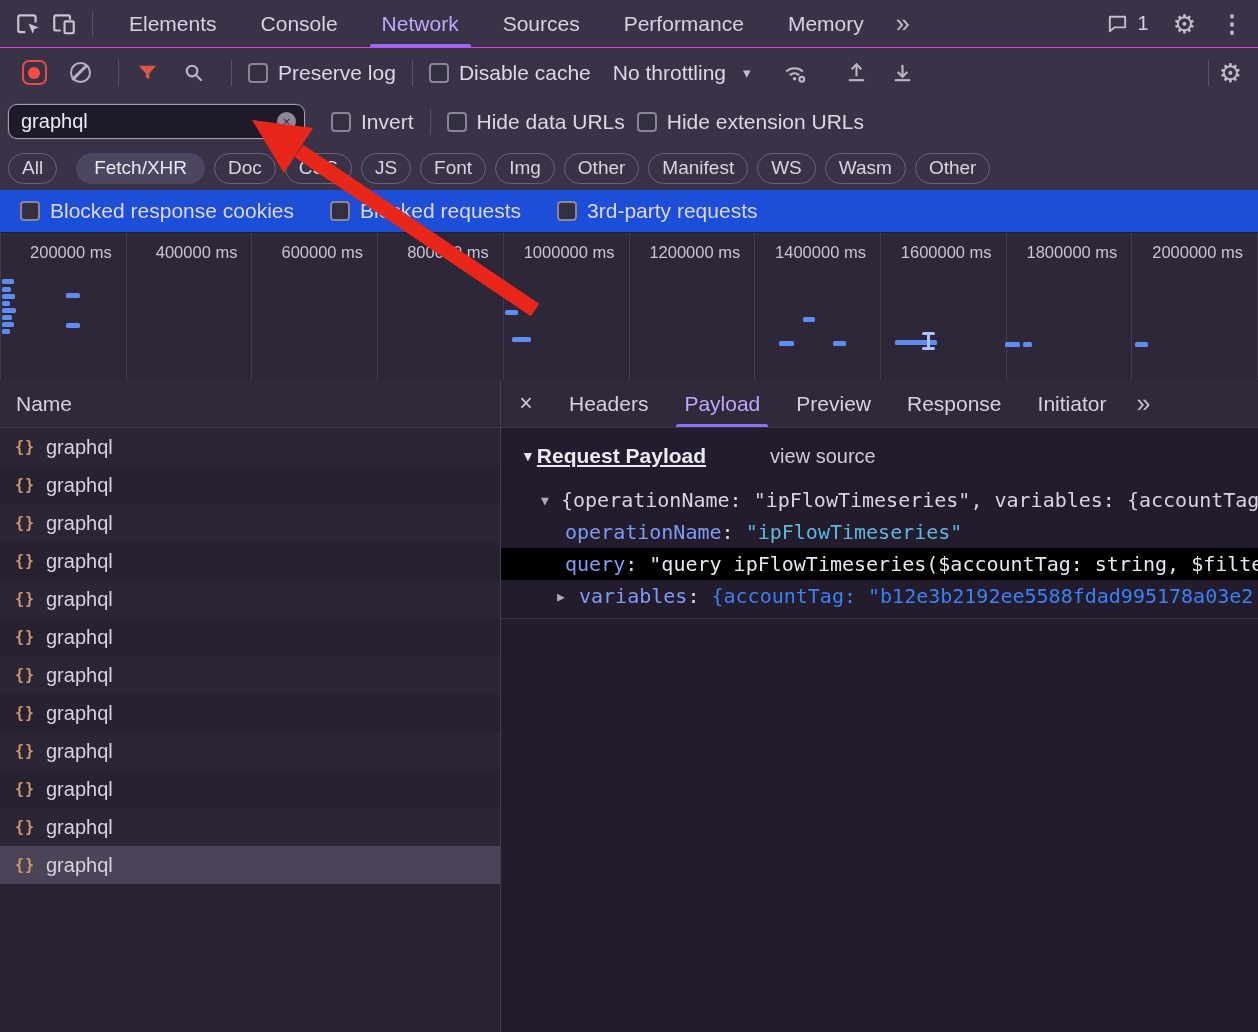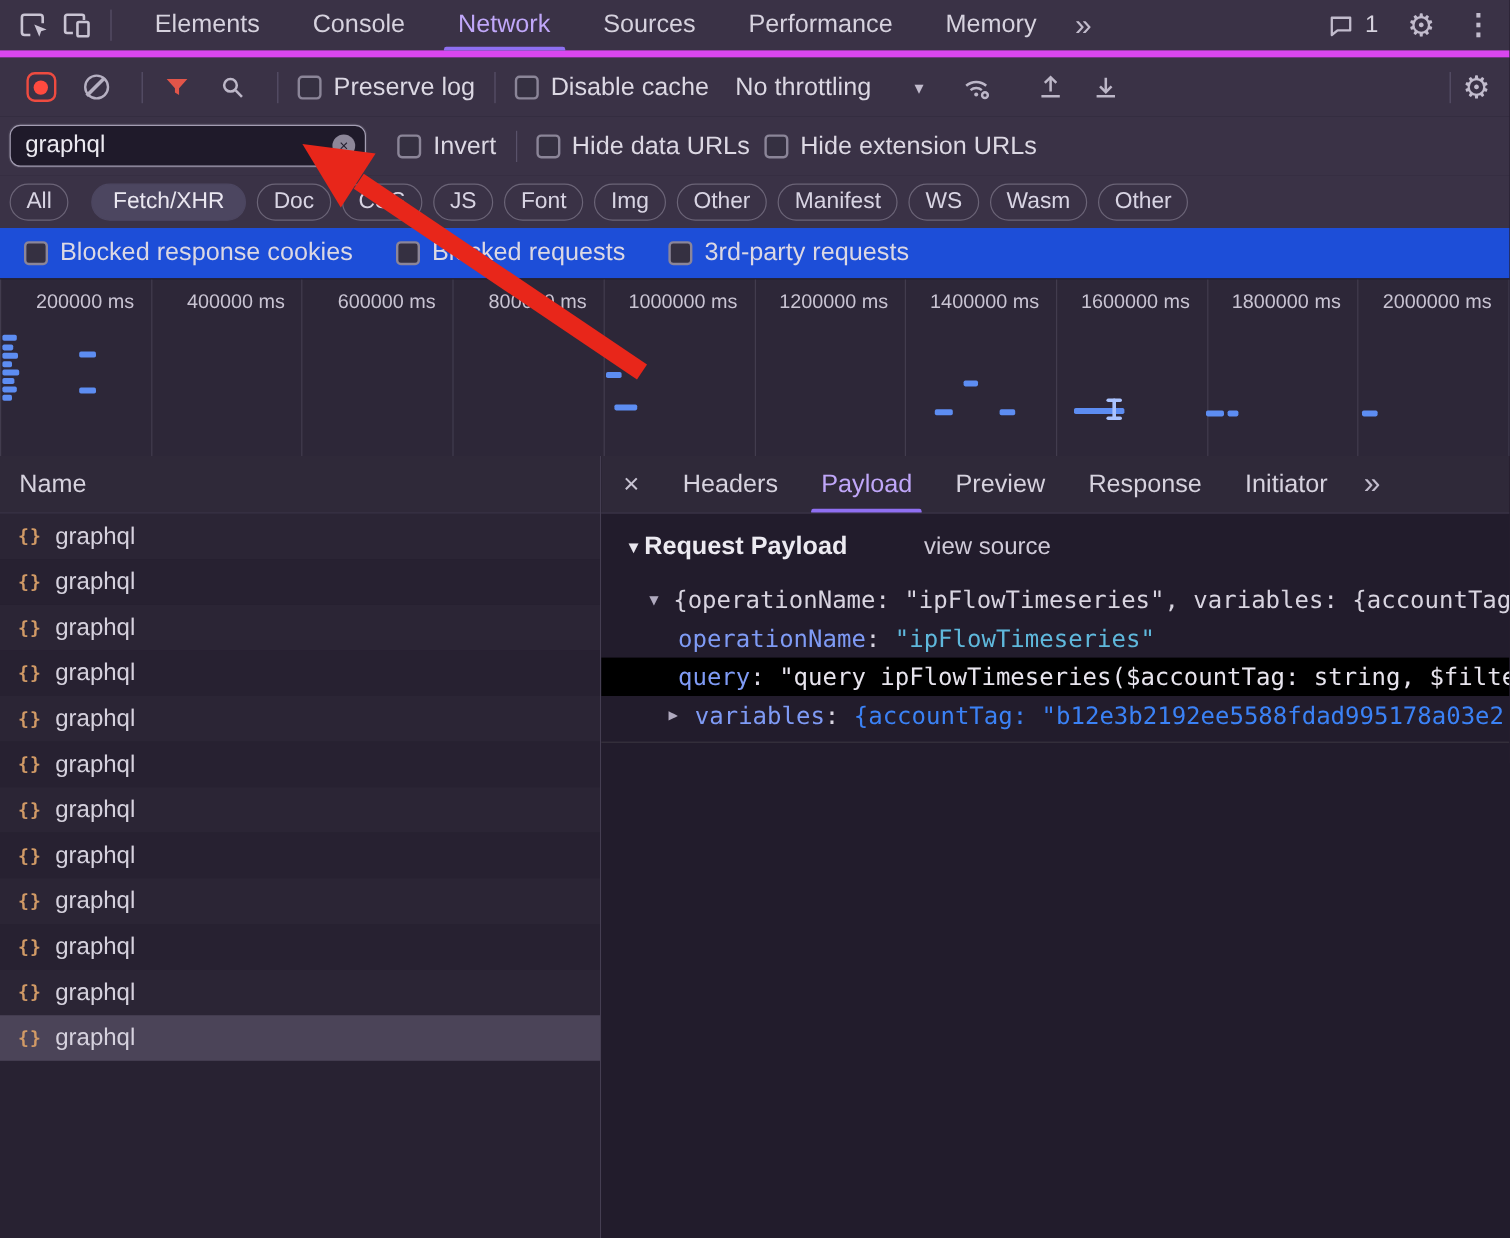--- a/index.html
+++ b/index.html
@@ -1,21 +1,21 @@
 <!DOCTYPE html>
 <html><head>
 <meta charset="utf-8">
 <style>
   * { box-sizing:border-box; margin:0; padding:0; }
   html,body { background:#262031; }
   body { width:1258px; height:1032px; font-family:"Liberation Sans",sans-serif; color:#dcd8e3; position:relative; overflow:hidden; }
   .devtools { width:100%; height:100%; display:flex; flex-direction:column; position:relative; }
 
   
-  .tabbar { height:48px; background:#3a3246; display:flex; align-items:center; padding:0 14px 0 10px; border-bottom:6px solid #d946ef; flex:none; }
+  .tabbar { height:48px; background:#3a3246; display:flex; align-items:center; padding:0 14px 0 10px; border-bottom:1px solid #d946ef; flex:none; }
   .icon-btn { width:36px; height:34px; display:flex; align-items:center; justify-content:center; flex:none; cursor:pointer; }
   .vdiv { width:1px; height:26px; background:#59526a; margin:0 10px; flex:none; }
   .tabs { display:flex; height:100%; margin-left:4px; }
   .tab { display:flex; align-items:center; padding:0 22px; font-size:21px; color:#d6d2de; position:relative; cursor:pointer; white-space:nowrap; }
   .tab.active { color:#c0a7f9; }
   .tab.active::after { content:""; position:absolute; left:10px; right:10px; bottom:0; height:3px; background:#8f6ff2; border-radius:2px 2px 0 0; }
   .tab-more { font-size:25px; color:#c2bccd; padding:0 10px; cursor:pointer; line-height:1; }
   .tabbar-right { margin-left:auto; display:flex; align-items:center; gap:24px; }
   .issues { display:flex; align-items:center; gap:9px; cursor:pointer; }
   .issues-count { font-size:20px; color:#d6d2de; }
@@ -25,21 +25,21 @@
   
   .toolbar { height:49px; background:#3a3246; display:flex; align-items:center; padding:0 16px; flex:none; }
   .record-box { width:25px; height:25px; border:2.5px solid #ee4b40; border-radius:7px; display:flex; align-items:center; justify-content:center; }
   .record-box::after { content:""; width:12px; height:12px; border-radius:50%; background:#ff4a3f; }
   .block-icon { width:21px; height:21px; border:2.5px solid #b6b0c2; border-radius:50%; position:relative; }
   .block-icon::after { content:""; position:absolute; left:-2.5px; top:7px; width:21px; height:2.5px; background:#b6b0c2; transform:rotate(-45deg); }
   .toolbar .icon-btn { margin-right:10px; }
   .cb-group { display:flex; align-items:center; gap:10px; margin:0 6px; cursor:pointer; white-space:nowrap; }
   .cb { width:20px; height:20px; border:2px solid #8b8598; border-radius:4px; background:#353041; flex:none; }
   .cb-label { font-size:21px; color:#dcd8e3; }
-  .throttle { display:flex; align-items:center; gap:36px; margin-left:16px; cursor:pointer; }
+  .throttle { display:flex; align-items:center; gap:17px; margin-left:16px; cursor:pointer; }
   .throttle-label { font-size:21px; }
   .caret { font-size:15px; color:#c2bccd; }
   .spacer { flex:1; }
 
   
   .filterbar { height:49px; background:#3a3246; display:flex; align-items:center; padding:0 8px; flex:none; }
   .filter-input-wrap { position:relative; width:297px; flex:none; }
   .filter-input { width:100%; height:35px; background:#1f1a2a; border:1.5px solid #a39db2; border-radius:9px; color:#eceaf1; font-size:20px; padding:0 36px 0 12px; font-family:"Liberation Sans",sans-serif; outline:none; box-shadow:0 0 0 1px rgba(255,255,255,0.07); }
   .input-clear { position:absolute; right:9px; top:8px; width:19px; height:19px; border-radius:50%; background:#8d8799; color:#241f2e; font-size:13px; display:flex; align-items:center; justify-content:center; cursor:pointer; line-height:1; }
   .filterbar .invert { margin-left:26px; }
@@ -79,21 +79,21 @@
   .close-btn { width:50px; display:flex; align-items:center; justify-content:center; font-size:23px; color:#c9c4d3; cursor:pointer; height:100%; }
   .dtabs { display:flex; height:100%; }
   .dtab { display:flex; align-items:center; padding:0 18px; font-size:21px; color:#d6d2de; position:relative; cursor:pointer; white-space:nowrap; }
   .dtab.active { color:#c0a7f9; }
   .dtab.active::after { content:""; position:absolute; left:10px; right:10px; bottom:0; height:3px; background:#8f6ff2; border-radius:2px 2px 0 0; }
   .detail-more { font-size:25px; color:#c2bccd; padding:0 12px; cursor:pointer; line-height:1; }
 
   .payload { flex:1; overflow:hidden; padding-top:16px; }
   .section-head { display:flex; align-items:center; padding-left:20px; }
   .section-head .disc { font-size:14px; color:#e8e5ee; margin-right:2px; }
-  .section-title { font-size:21px; font-weight:bold; color:#eceaf1; }
+  .section-title { font-size:21px; font-weight:bold; color:#eceaf1;text-decoration:underline; }
   .view-source { font-size:20px; color:#cfcad8; margin-left:64px; cursor:pointer; }
   .tree { margin-top:16px; font-family:"DejaVu Sans Mono",monospace; font-size:20px; }
   .tline { height:32px; display:flex; align-items:center; white-space:pre; overflow:hidden; position:relative; }
   .tline .disc { position:absolute; font-size:13px; color:#b0aabf; }
   .tline.l1 { padding-left:60px; } .tline.l1 .disc { left:40px; }
   .tline.kv { padding-left:64px; }
   .tline.l4 { padding-left:78px; } .tline.l4 .disc { left:56px; }
   .tline.selected { background:#000000; }
   .key { color:#7f9bf5; }
   .key::after { content:": "; color:#d8d4e0; white-space:pre; }

